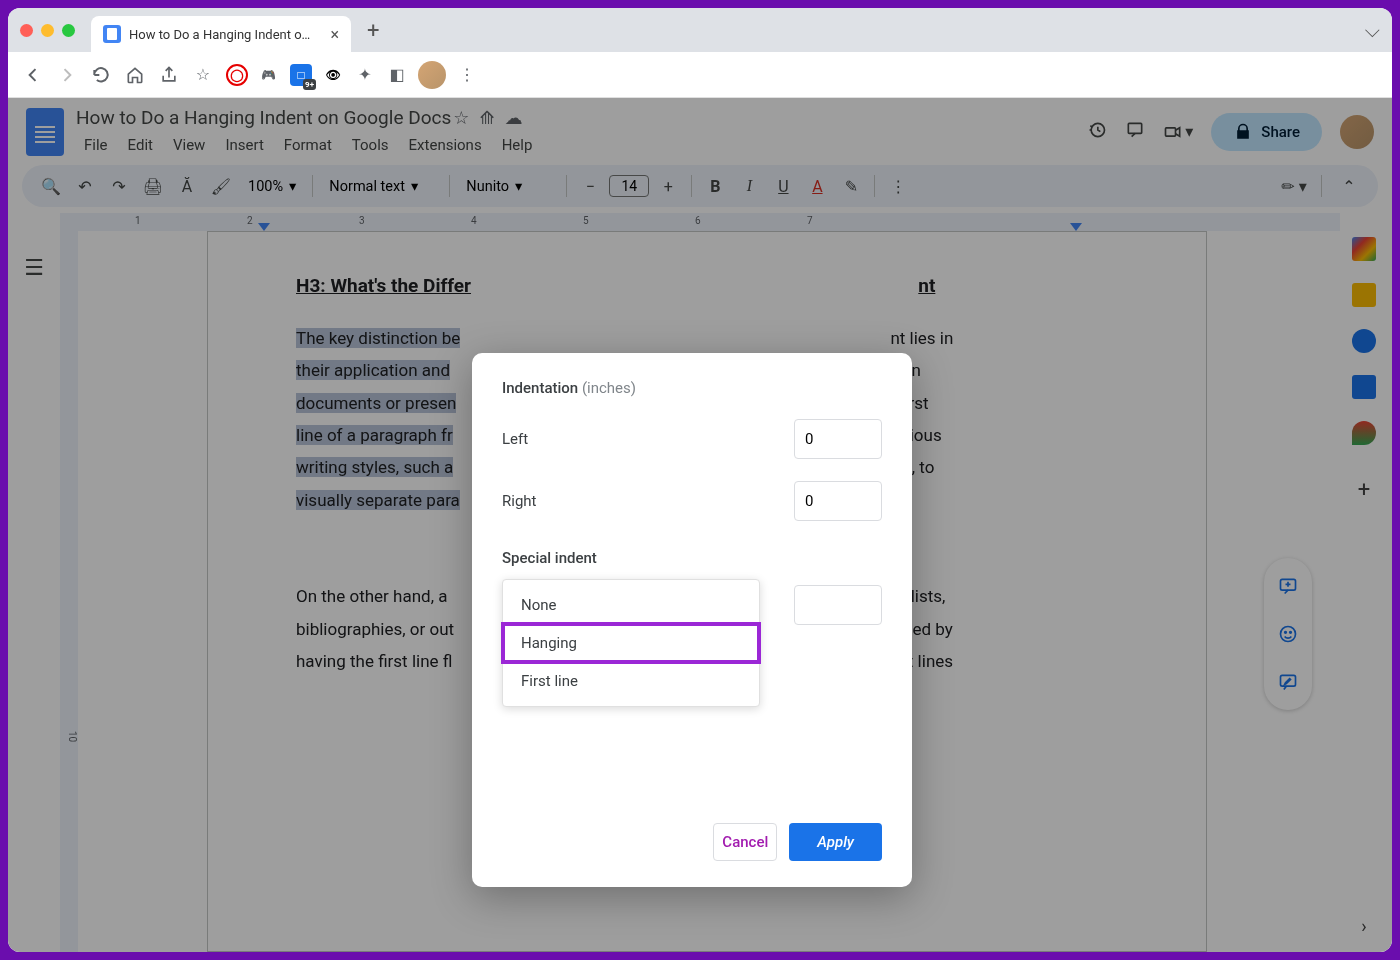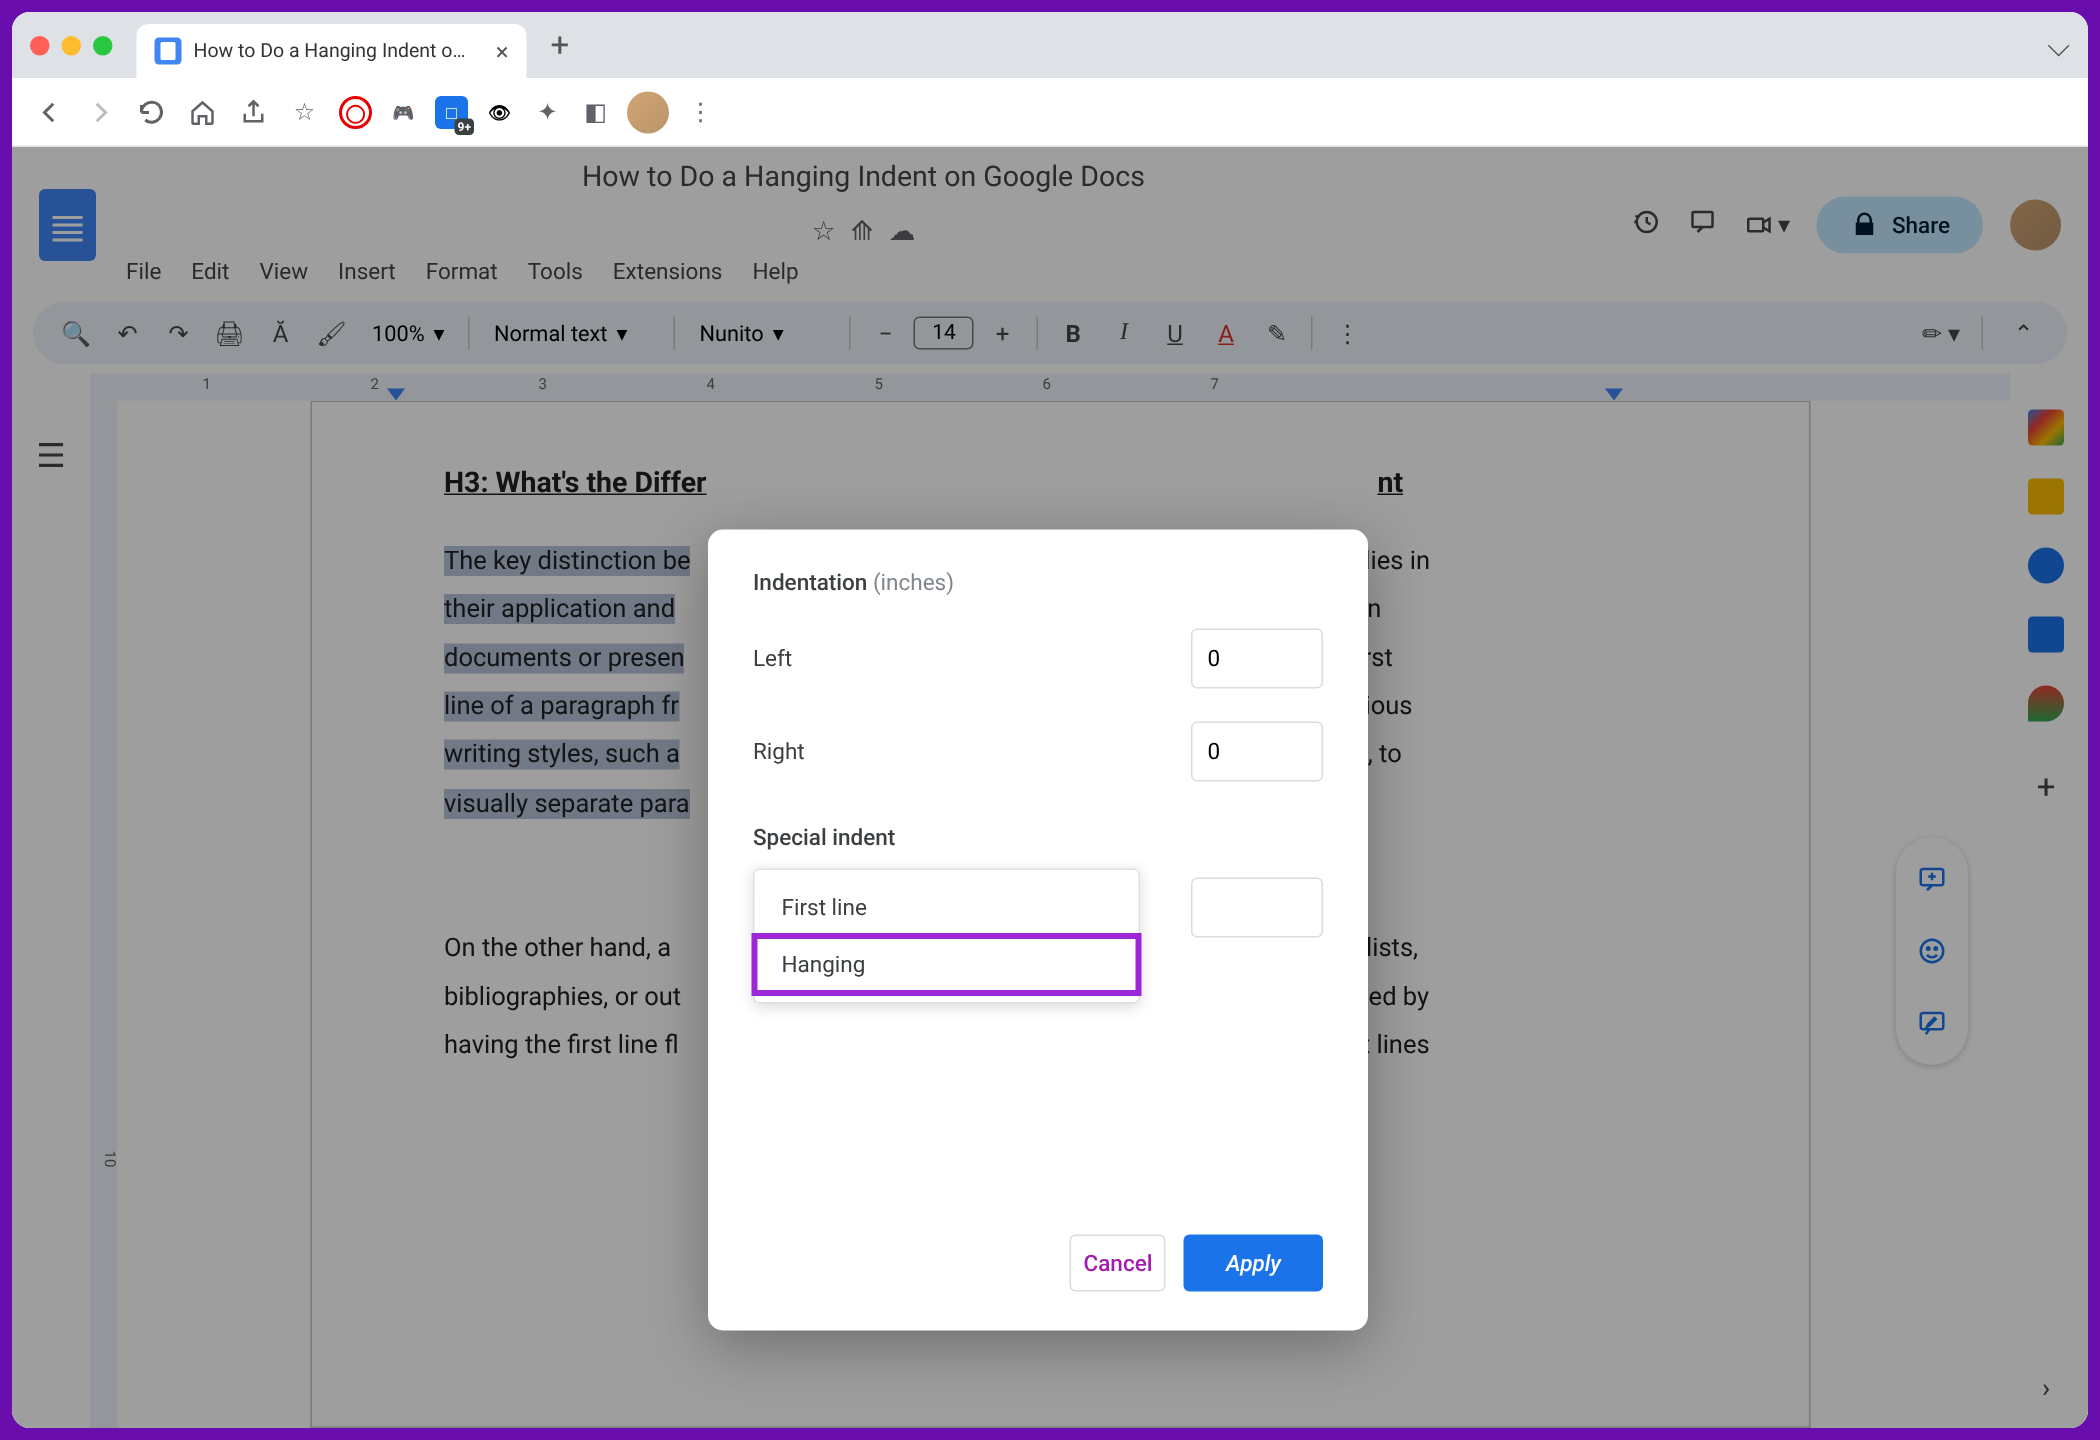--- a/index.html
+++ b/index.html
@@ -30,21 +30,21 @@
 .avatar { width: 28px; height: 28px; border-radius: 50%; background: linear-gradient(135deg,#d4a574,#b8946a); }
 
 
 .docs-app { flex: 1; position: relative; background: #fff; display: flex; flex-direction: column; overflow: hidden; }
 .dim-overlay { position: absolute; inset: 0; background: rgba(0,0,0,0.38); z-index: 50; }
 
 .docs-header { display: flex; align-items: center; padding: 8px 18px 2px; gap: 12px; }
 .docs-logo { width: 38px; height: 48px; background: #4285f4; border-radius: 4px; position: relative; display: flex; align-items: center; justify-content: center; }
 .docs-logo::after { content: ""; width: 20px; height: 2px; background: #fff; box-shadow: 0 5px 0 #fff, 0 10px 0 #fff, 0 -5px 0 #fff; position: absolute; }
 .doc-titlebar { flex: 1; }
-.doc-title-row { display: flex; align-items: center; gap: 14px; flex-direction: column; }
+.doc-title-row { display: flex; align-items: center; gap: 2px; }
 .doc-title { font-size: 19px; color: #444746; }
 .doc-title-icons { display: flex; gap: 10px; color: #5f6368; font-size: 18px; }
 .menu-row { display: flex; gap: 4px; font-size: 15px; color: #444746; margin-top: 4px; }
 .menu-item { padding: 3px 8px; cursor: pointer; border-radius: 4px; }
 .header-actions { display: flex; align-items: center; gap: 18px; color: #444746; }
 .share-btn { background: #c2e7ff; border-radius: 40px; padding: 9px 22px; display: flex; align-items: center; gap: 8px; font-size: 15px; font-weight: 500; color: #001d35; }
 .header-avatar { width: 34px; height: 34px; border-radius: 50%; background: linear-gradient(135deg,#d4a574,#b8946a); }
 
 .toolbar { display: flex; align-items: center; padding: 6px 14px; gap: 4px; background: #edf2fa; border-radius: 28px; margin: 6px 14px; }
 .tb-btn { min-width: 30px; height: 30px; display: flex; align-items: center; justify-content: center; color: #444746; font-size: 16px; cursor: pointer; border-radius: 4px; }
@@ -310,22 +310,23 @@
         <input class="modal-input" value="0" style="">
       </div>
       <div class="modal-row">
         <span>Right</span>
         <input class="modal-input" value="0" style="">
       </div>
       <div class="modal-subheader">Special indent</div>
       <div class="dropdown-open" style="height:120px">
         <input class="special-value-input" style="">
         <div class="dropdown-panel">
+          <div class="dd-option">None</div>
+          <div class="dd-option highlight">Hanging</div>
           <div class="dd-option">First line</div>
-          <div class="dd-option highlight">Hanging</div>
         </div>
       </div>
       <div class="modal-footer">
         <button class="btn-cancel">Cancel</button>
         <button class="btn-apply">Apply</button>
       </div>
     </div>
 
   </div>
 </div>

